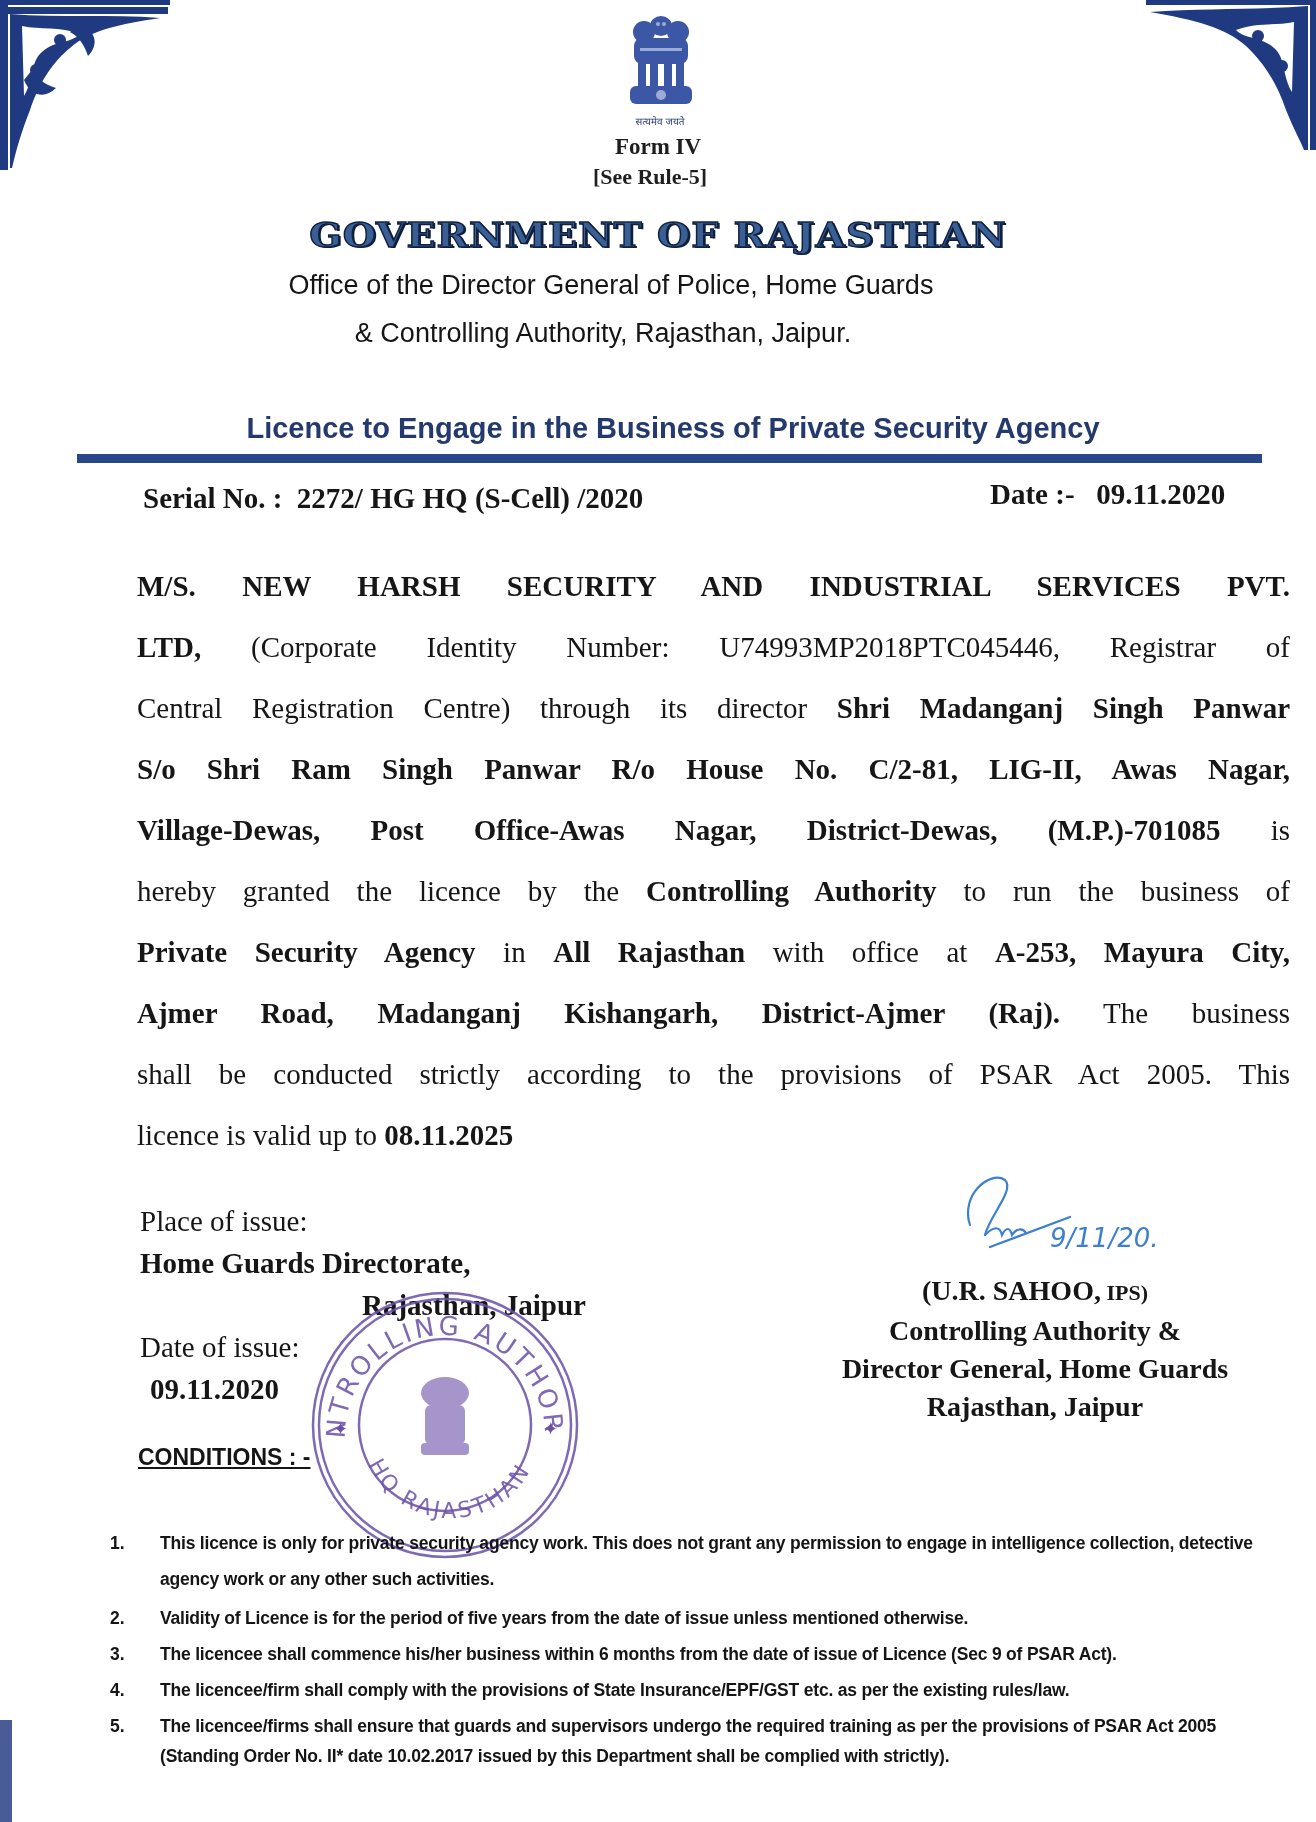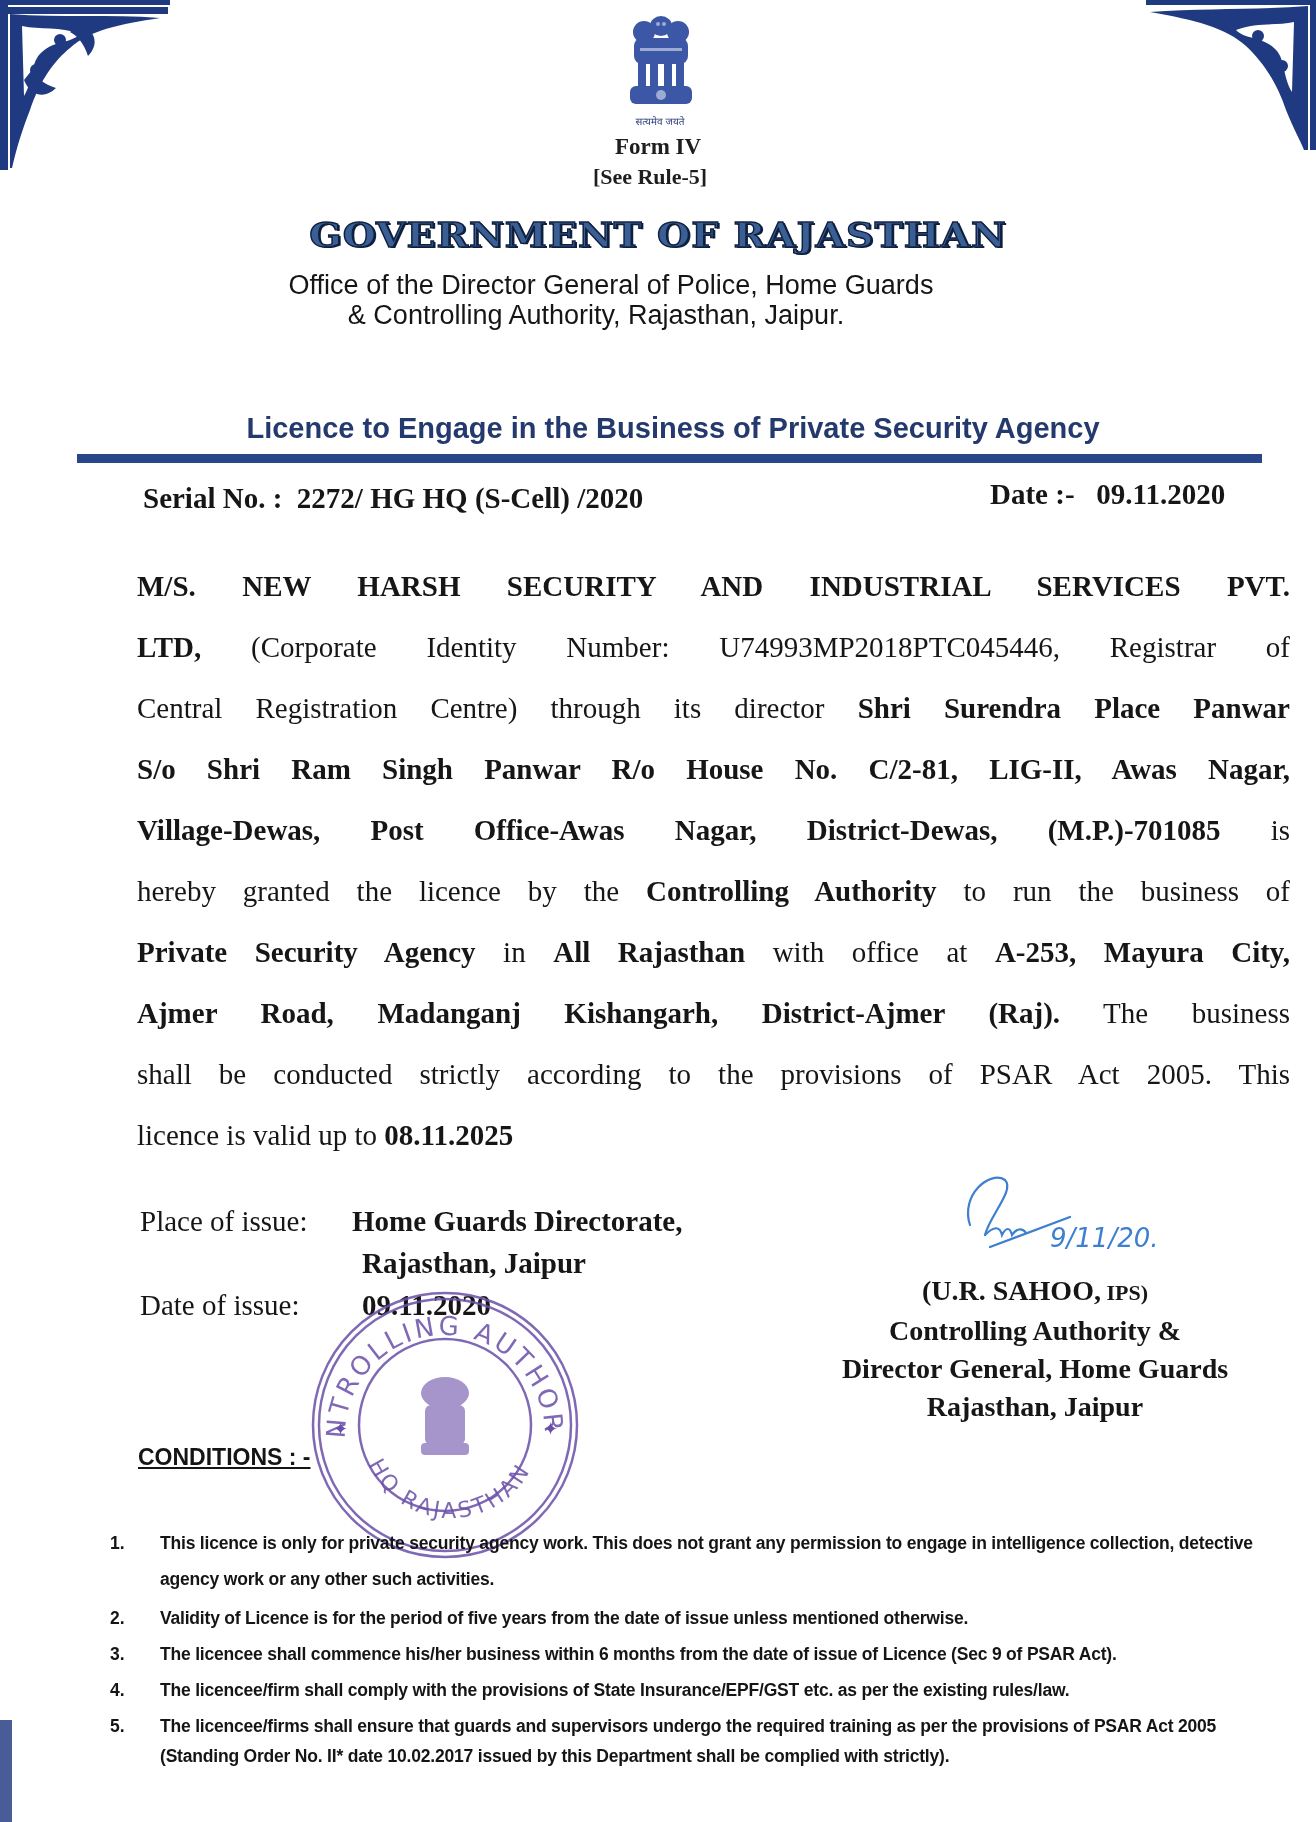--- a/index.html
+++ b/index.html
@@ -13,35 +13,35 @@
 
   .emblem { position: absolute; left: 620px; top: 8px; width: 82px; height: 115px; }
   .motto { position: absolute; left: 600px; top: 114px; width: 120px; text-align: center; font-size: 10px; color: #2a3a7a; font-family: "DejaVu Sans", sans-serif; }
 
   .form-no { position: absolute; left: 0; width: 1316px; text-align: center; top: 134px; font-size: 23px; font-weight: bold; color: #1e1e1e; }
   .see-rule { position: absolute; left: 0; width: 1300px; text-align: center; top: 164px; font-size: 22px; font-weight: bold; color: #1e1e1e; }
 
   .gov-title { position: absolute; left: 0; width: 1316px; text-align: center; top: 212px; font-family: "DejaVu Serif", serif; font-size: 38px; font-weight: bold; letter-spacing: 1px; color: #3a5f95; -webkit-text-stroke: 1.5px #10203f; text-shadow: 2px 2px 0 #0f1f3f; transform: scaleY(0.9); }
   .office-1, .office-2 { position: absolute; left: 0; width: 1192px; text-align: center; font-family: "Liberation Sans", sans-serif; font-size: 27px; color: #151515; }
   .office-1 { top: 270px; padding-left: 30px; box-sizing: border-box; }
-  .office-2 { top: 300px; }
+  .office-2 { top: 318px; margin-left: 7px; }
   .licence-title { position: absolute; left: 0; width: 1316px; text-align: center; top: 372px; font-family: "Liberation Sans", sans-serif; font-size: 29px; font-weight: bold; color: #243a6e; padding-left: 30px; box-sizing: border-box; margin-top: 40px; }
 
   .rule { position: absolute; left: 77px; top: 454px; width: 1185px; height: 9px; background: #29468a; }
 
   .serial { position: absolute; left: 143px; top: 482px; font-size: 29px; font-weight: bold; color: #161616; }
   .date-top { position: absolute; left: 990px; top: 478px; font-size: 29px; font-weight: bold; color: #161616; }
 
   .body-text { position: absolute; left: 137px; top: 556px; width: 1153px; font-size: 29px; line-height: 61px; text-align: justify; text-align-last: justify; color: #161616; }
   .body-text .line { display: block; text-align: justify; text-align-last: justify; white-space: nowrap; }
   .body-text .line.last { text-align-last: left; }
   .b { font-weight: bold; }
 
   .issue-block { position: absolute; left: 140px; top: 1200px; font-size: 29px; color: #161616; line-height: 42px; }
-  .issue-row { display: flex; }
+  .issue-row { display: flex; flex-direction: column; }
   .issue-label { width: 212px; display: inline-block; white-space: nowrap; }
   .issue-val { font-weight: bold; }
   .issue-indent { padding-left: 222px; font-weight: bold; }
   .issue-date-val { padding-left: 10px; font-weight: bold; }
 
   .signature { position: absolute; left: 960px; top: 1165px; width: 200px; height: 110px; }
   .signatory { position: absolute; left: 800px; top: 1272px; width: 470px; text-align: center; font-size: 28px; font-weight: bold; line-height: 38px; color: #161616; }
   .signatory .ips { font-size: 22px; }
 
   .stamp { position: absolute; left: 305px; top: 1285px; width: 280px; height: 280px; }
@@ -113,21 +113,21 @@
   <span>2272/ HG HQ (S-Cell) /2020</span>
 </div>
 <div class="date-top">
   <span>Date :-</span>&nbsp;&nbsp;
   <span>09.11.2020</span>
 </div>
 
 <div class="body-text" id="body-text">
     <span class="line"><span class="b">M/S. NEW HARSH SECURITY AND INDUSTRIAL SERVICES PVT.</span></span>
     <span class="line"><span class="b">LTD,</span><span> (Corporate Identity Number: U74993MP2018PTC045446, Registrar of</span></span>
-    <span class="line"><span>Central Registration Centre) through its director </span><span class="b">Shri Surendra Place Panwar</span></span>
+    <span class="line"><span>Central Registration Centre) through its director </span><span class="b">Shri Madanganj Singh Panwar</span></span>
     <span class="line"><span class="b">S/o Shri Ram Singh Panwar R/o House No. C/2-81, LIG-II, Awas Nagar,</span></span>
     <span class="line"><span class="b">Village-Dewas, Post Office-Awas Nagar, District-Dewas, (M.P.)-701085</span><span> is</span></span>
     <span class="line"><span>hereby granted the licence by the </span><span class="b">Controlling Authority</span><span> to run the business of</span></span>
     <span class="line"><span class="b">Private Security Agency</span><span> in </span><span class="b">All Rajasthan</span><span> with office at </span><span class="b">A-253, Mayura City,</span></span>
     <span class="line"><span class="b">Ajmer Road, Madanganj Kishangarh, District-Ajmer (Raj).</span><span> The business</span></span>
     <span class="line"><span>shall be conducted strictly according to the provisions of PSAR Act 2005. This</span></span>
     <span class="line last"><span>licence is valid up to </span><span class="b">08.11.2025</span></span>
   </div>
 
 <div class="issue-block">

